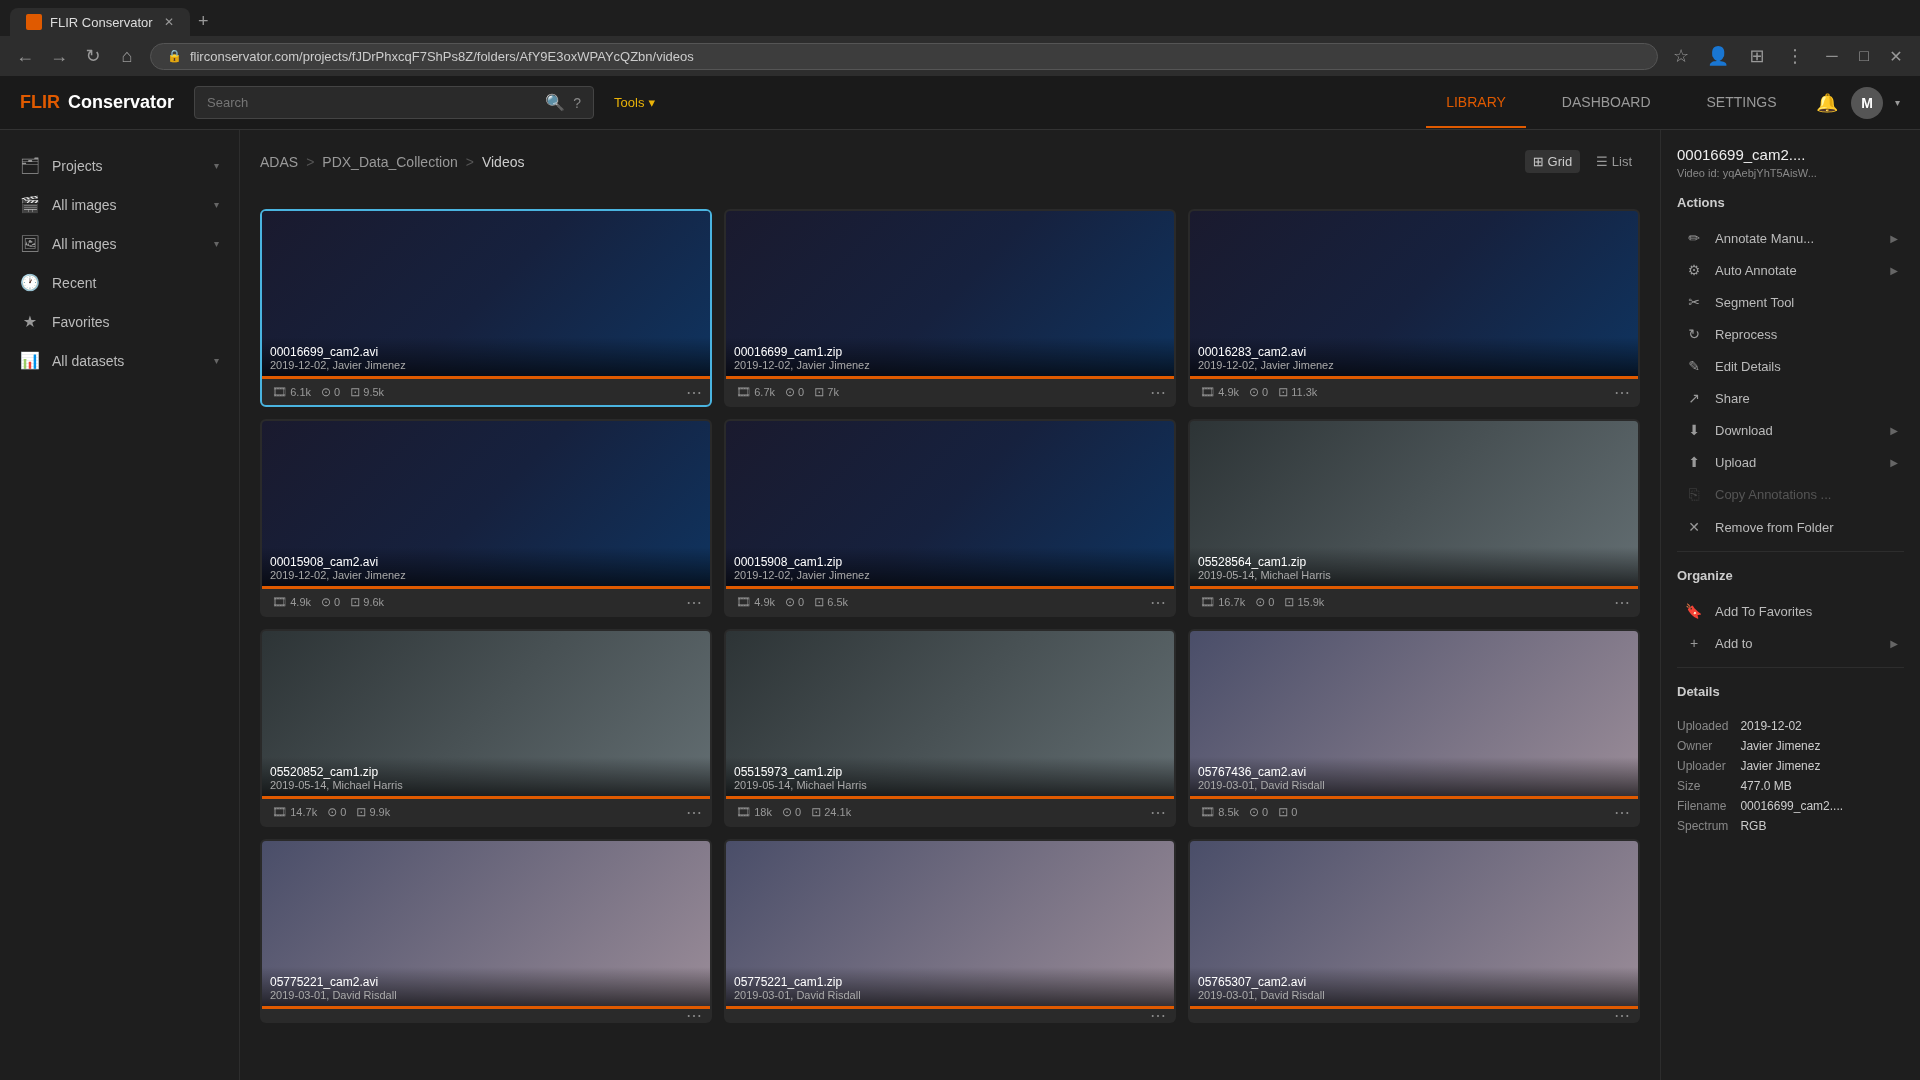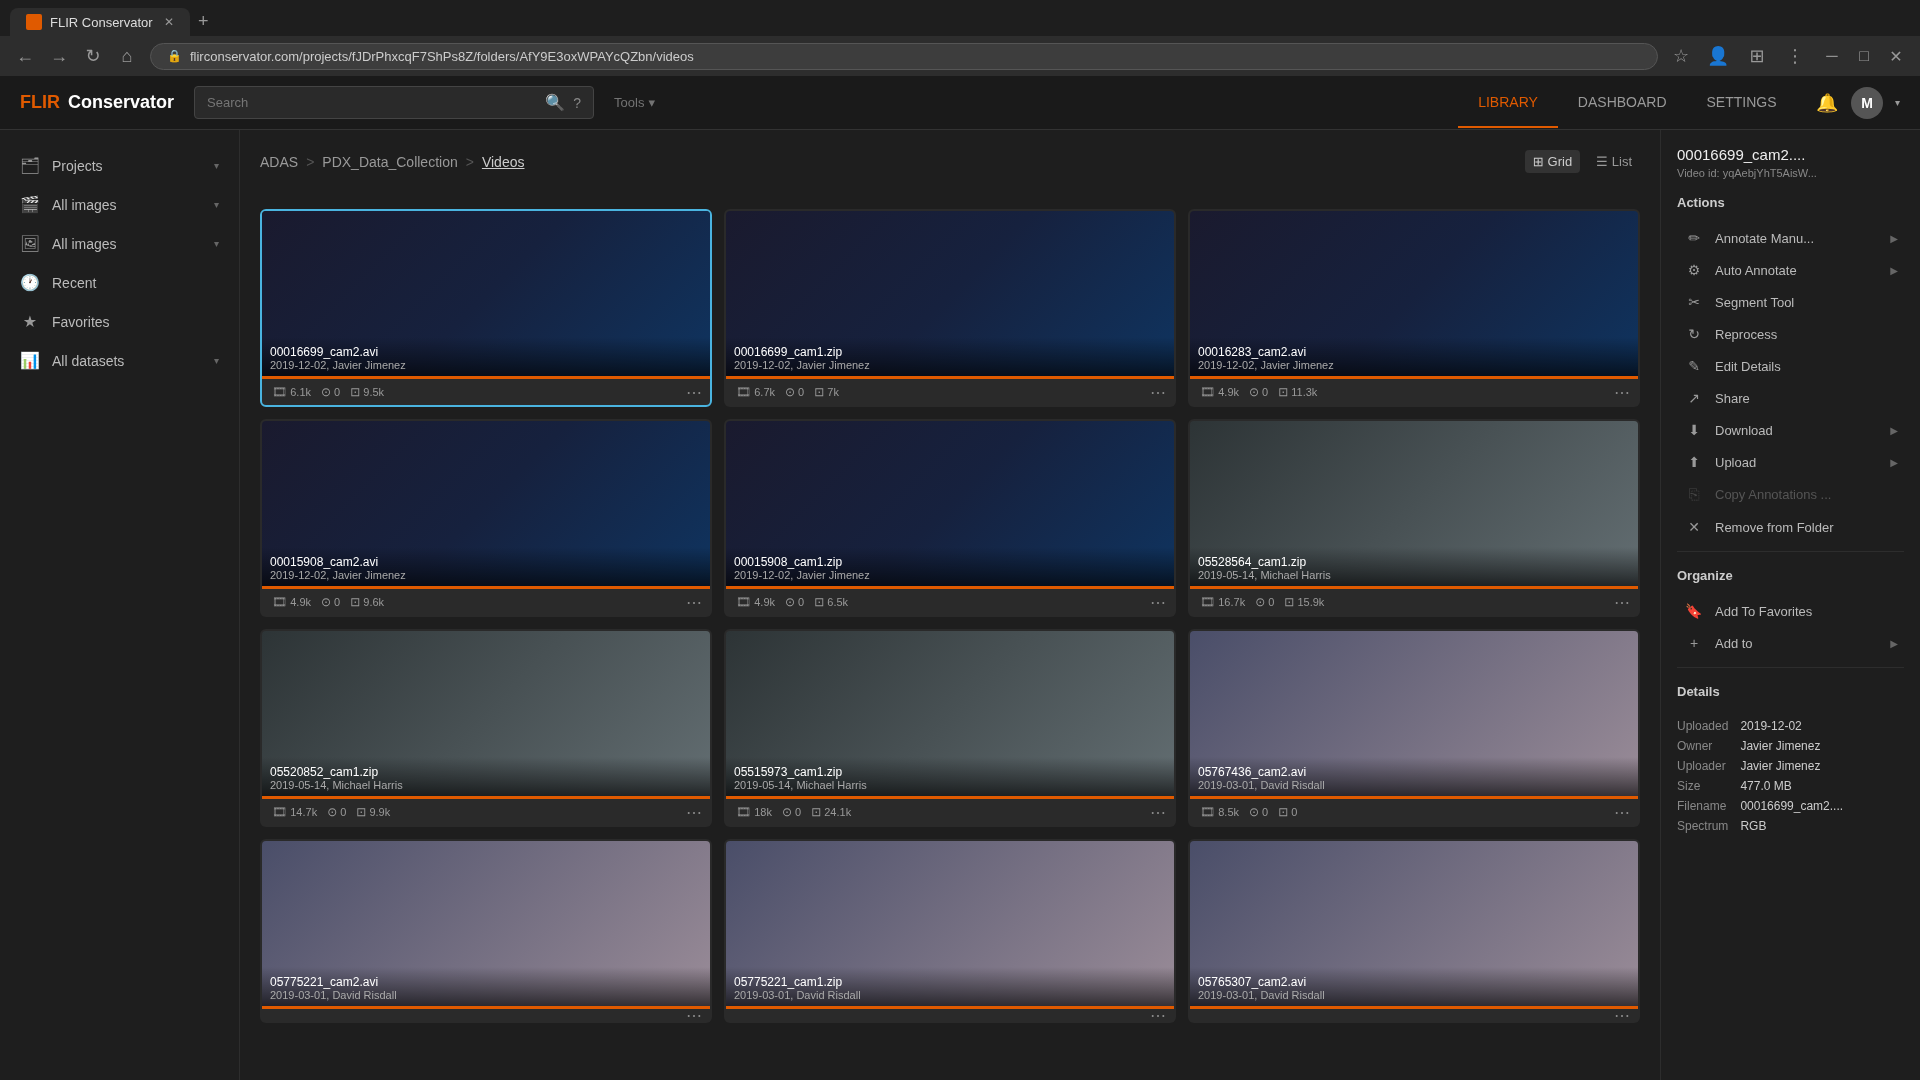--- a/index.html
+++ b/index.html
@@ -23,22 +23,22 @@
 
     
     .app { display: flex; flex-direction: column; height: calc(1080px - 76px); }
 
     
     .app-header { background: #1a1a1a; height: 54px; display: flex; align-items: center; padding: 0 20px; gap: 20px; border-bottom: 1px solid #333; }
     .logo { display: flex; align-items: center; gap: 8px; color: white; font-size: 18px; font-weight: bold; }
     .logo-flir { color: #e05a00; font-weight: 900; }
     .search-bar { flex: 1; max-width: 400px; background: #2a2a2a; border: 1px solid #444; border-radius: 4px; padding: 6px 12px; display: flex; align-items: center; gap: 8px; color: #999; }
     .search-bar input { background: none; border: none; outline: none; color: #ccc; font-size: 13px; flex: 1; }
-    .tools-btn { color: #737373; font-size: 13px; display: flex; align-items: center; gap: 4px; cursor: pointer; }
-    .nav-links { display: flex; gap: 0; margin-left: auto; }
+    .tools-btn { color: #eab308; font-size: 13px; display: flex; align-items: center; gap: 4px; cursor: pointer; }
+    .nav-links { display: flex; gap: 16px; margin-left: auto; }
     .nav-link { color: #999; padding: 16px 20px; font-size: 14px; cursor: pointer; text-decoration: none; border-bottom: 2px solid transparent; }
     .nav-link.active { color: #e05a00; border-bottom: 2px solid #e05a00; }
     .header-actions { display: flex; align-items: center; gap: 12px; }
     .bell-icon { color: #999; font-size: 18px; cursor: pointer; }
     .avatar { width: 32px; height: 32px; border-radius: 50%; background: #555; display: flex; align-items: center; justify-content: center; color: white; font-weight: bold; font-size: 14px; }
 
     
     .app-body { display: flex; flex: 1; overflow: hidden; }
 
     
@@ -46,21 +46,21 @@
     .sidebar-item { display: flex; align-items: center; justify-content: space-between; padding: 10px 20px; color: #bbb; cursor: pointer; font-size: 14px; }
     .sidebar-item .item-left { display: flex; align-items: center; gap: 12px; }
     .sidebar-icon { width: 20px; text-align: center; color: #999; font-size: 16px; }
     .sidebar-item .chevron { color: #666; font-size: 10px; }
 
     
     .main-content { flex: 1; background: #1e1e1e; overflow: auto; padding: 20px; }
     .breadcrumb { display: flex; align-items: center; gap: 8px; color: #999; margin-bottom: 20px; font-size: 14px; }
     .breadcrumb a { color: #999; text-decoration: none; cursor: pointer; }
     .breadcrumb .separator { color: #555; }
-    .breadcrumb .current { color: #ccc; text-decoration: underline; }
+    .breadcrumb .current { color: #ccc; }
 
     .view-controls { display: flex; align-items: center; gap: 8px; margin-bottom: 20px; justify-content: flex-end; }
     .view-btn { background: none; border: none; color: #999; cursor: pointer; display: flex; align-items: center; gap: 4px; font-size: 13px; padding: 4px 8px; border-radius: 4px; }
     .view-btn.active { color: #ccc; background: #333; }
 
     .files-section { }
     .files-label { color: #888; font-size: 12px; text-transform: uppercase; letter-spacing: 1px; margin-bottom: 14px; }
 
     .video-grid { display: grid; grid-template-columns: repeat(3, 1fr); gap: 12px; }
     .video-card { background: #2a2a2a; border-radius: 6px; overflow: hidden; cursor: pointer; position: relative; border: 2px solid transparent; }

